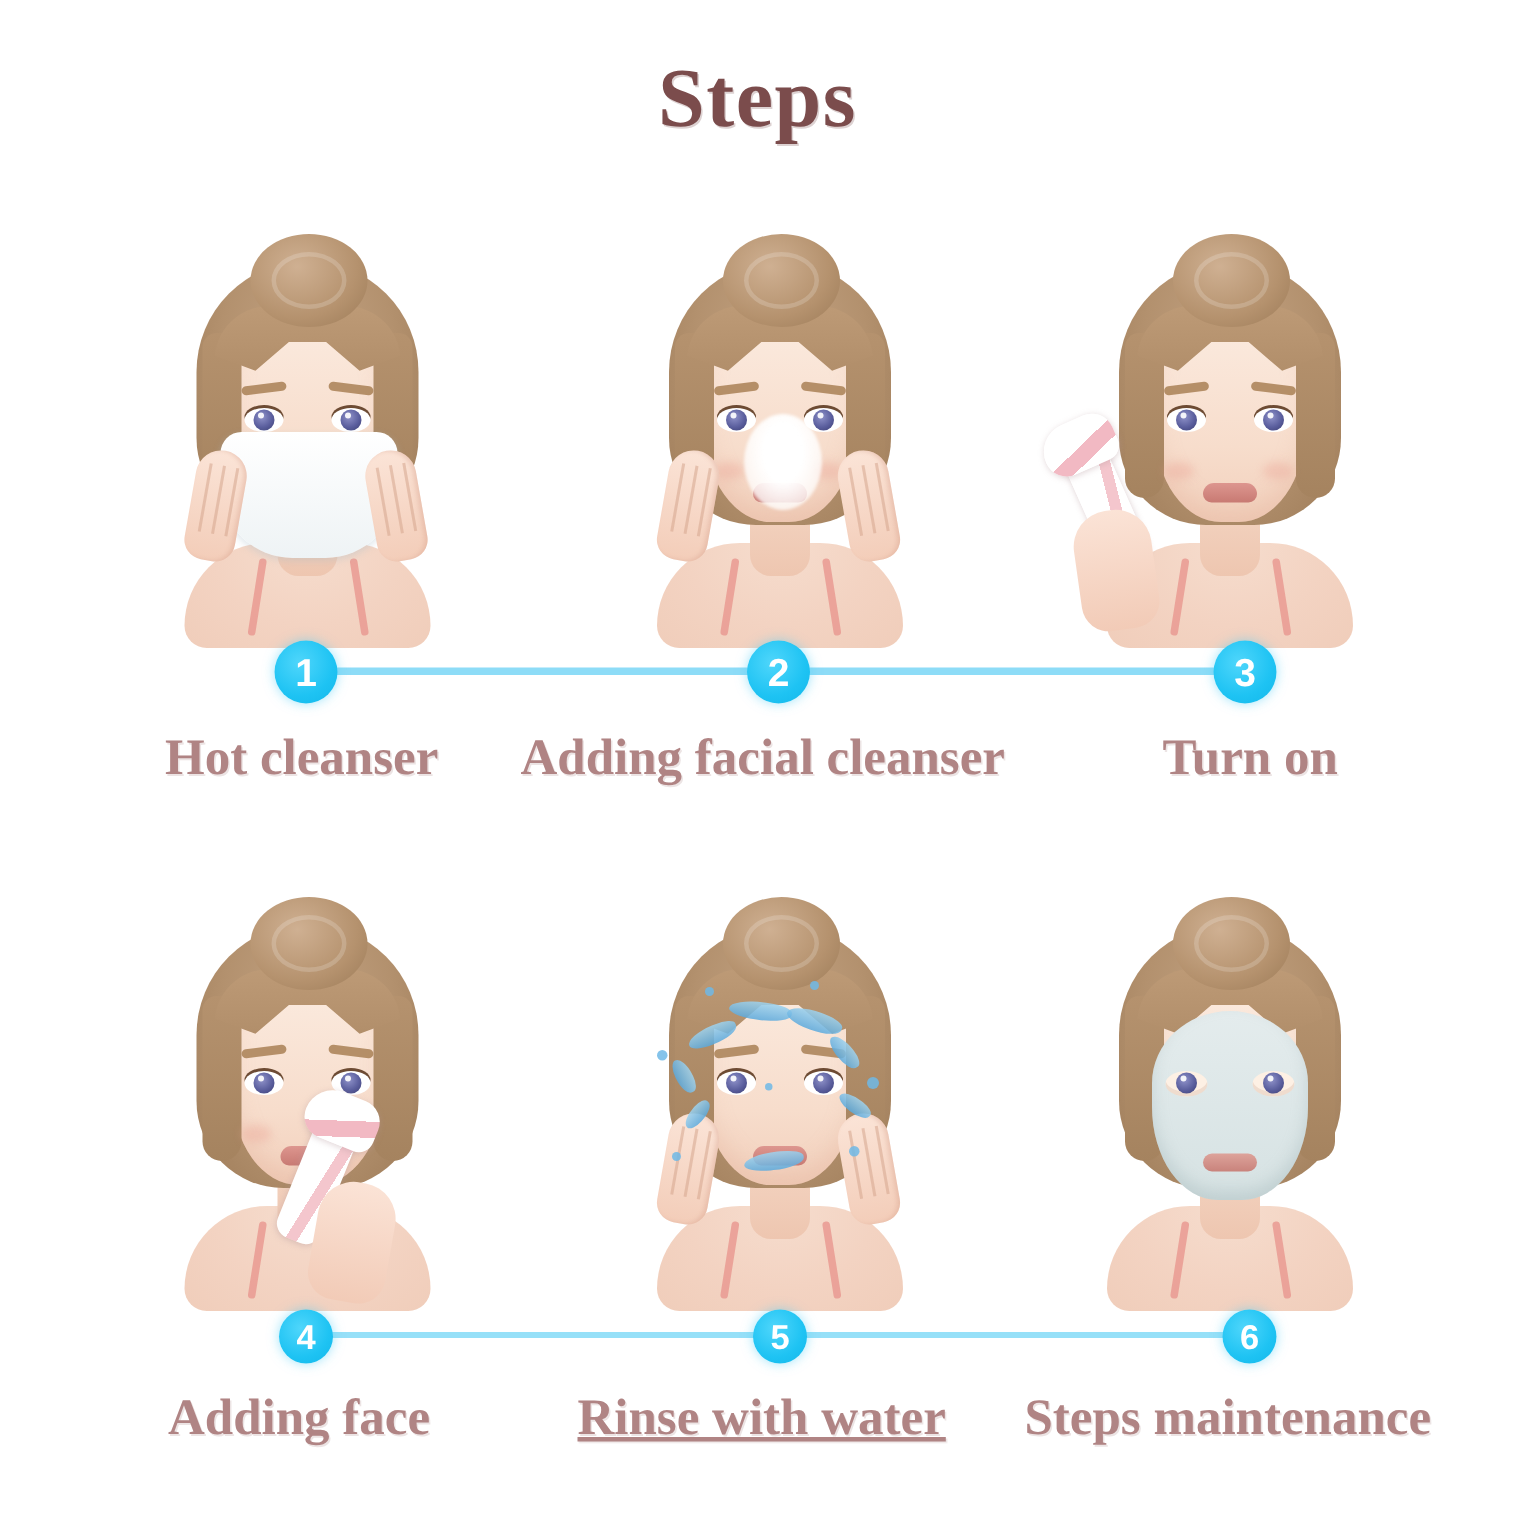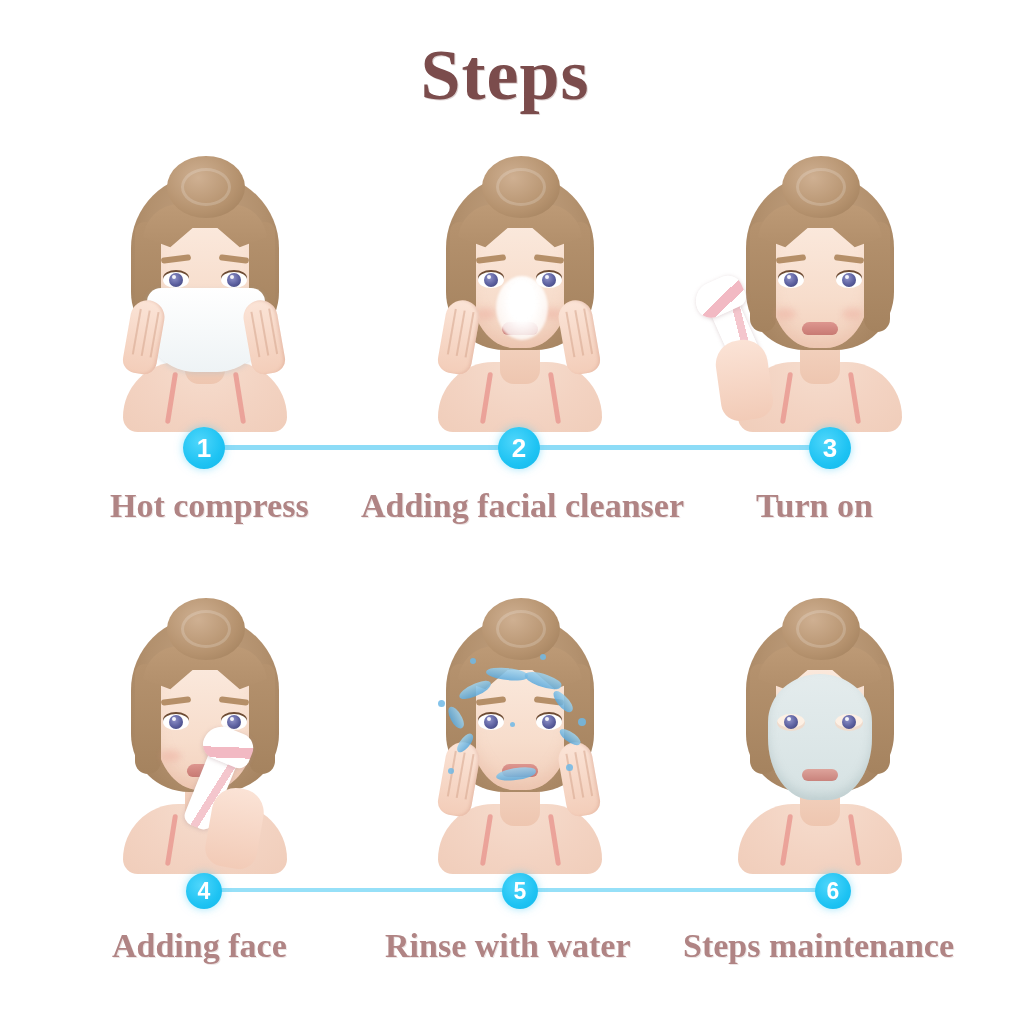--- a/index.html
+++ b/index.html
@@ -16,21 +16,21 @@
   }
 
   #page-title {
     position: absolute;
     top: 34px;
     left: 0;
     width: 1010px;
     text-align: center;
     font-family: "Liberation Serif", serif;
     font-weight: bold;
-    font-size: 72px;
+    font-size: 56px;
     letter-spacing: 1px;
     color: #7B4C4C;
     text-shadow: 1px 1px 0 rgba(120,75,75,0.25);
   }
 
   .steps-row {
     position: absolute;
     left: 0;
     width: 1010px;
   }
@@ -305,24 +305,24 @@
     font-weight: bold;
     font-size: 34px;
     color: #B08484;
     text-shadow: 1px 1px 0 rgba(170,130,130,.22);
   }
   #captions-1 { top: 487px; }
   #captions-2 { top: 927px; }
   .captions .cap { position: absolute; white-space: nowrap; }
 
   #cap-1 { left: 110px; }
-  #cap-2 { left: 361px; }
-  #cap-3 { left: 756px; text-align: center; }
+  #cap-2 { left: 347px; }
+  #cap-3 { left: 775px; text-align: center; }
   #cap-4 { left: 112px; }
-  #cap-5 { left: 385px; }
+  #cap-5 { left: 385px; text-decoration: underline; }
   #cap-6 { left: 683px; }
 </style>
 </head>
 <body>
 
 <div id="page-title">Steps</div>
 
 <div class="steps-row" id="row-1">
 
   <div class="illus-strip">
@@ -417,21 +417,21 @@
   <div class="connector">
     <div class="conn-line" id="line-1-2"></div>
     <div class="conn-line" id="line-2-3"></div>
     <div class="step-badge badge-lg" id="badge-1">1</div>
     <div class="step-badge badge-lg" id="badge-2">2</div>
     <div class="step-badge badge-lg" id="badge-3">3</div>
   </div>
 </div>
 
 <div class="captions" id="captions-1">
-  <div class="cap" id="cap-1">Hot compress</div>
+  <div class="cap" id="cap-1">Hot cleanser</div>
   <div class="cap" id="cap-2">Adding facial cleanser</div>
   <div class="cap" id="cap-3">Turn on</div>
 </div>
 
 <div class="steps-row" id="row-2">
 
   <div class="illus-strip">
 
     <div class="illus col-1">
       <div class="figure">

